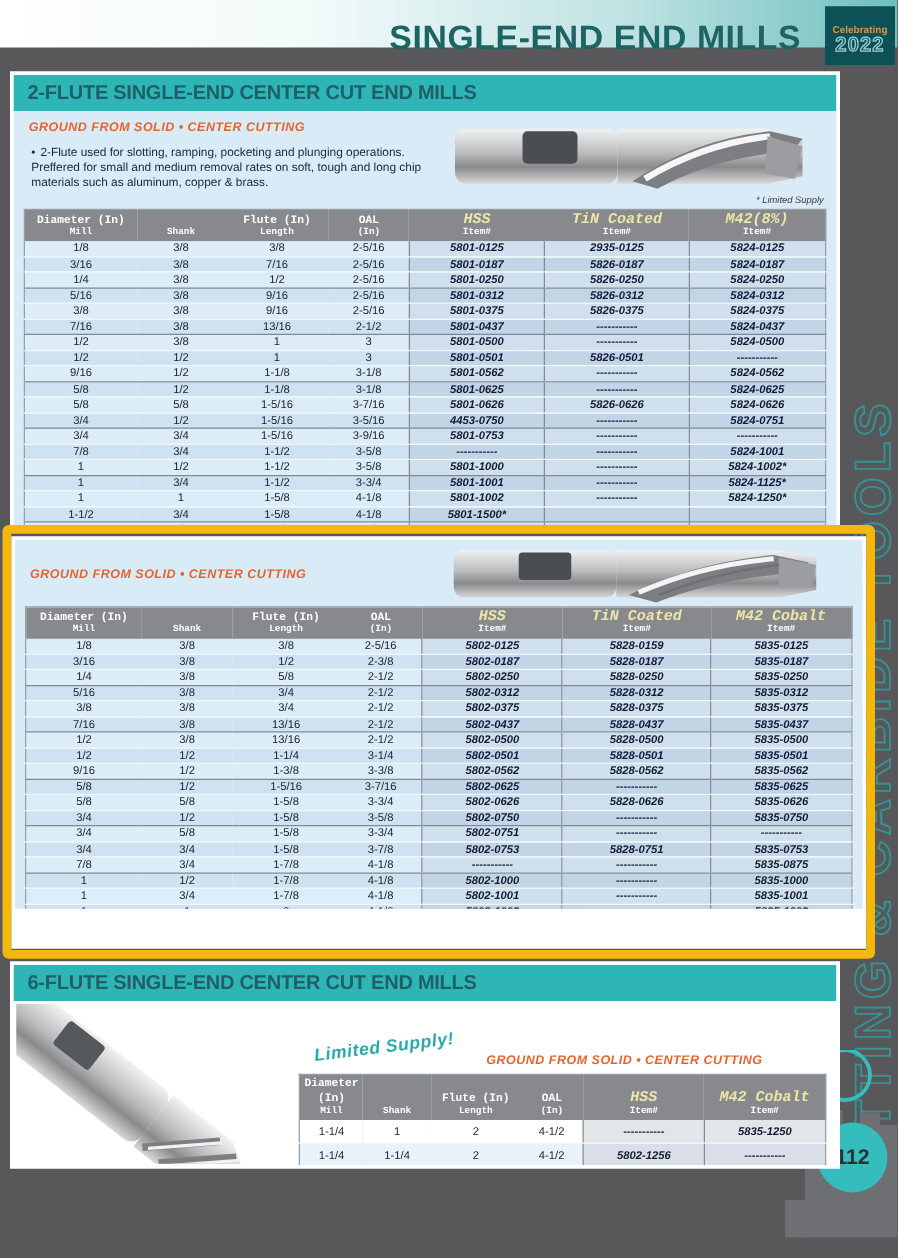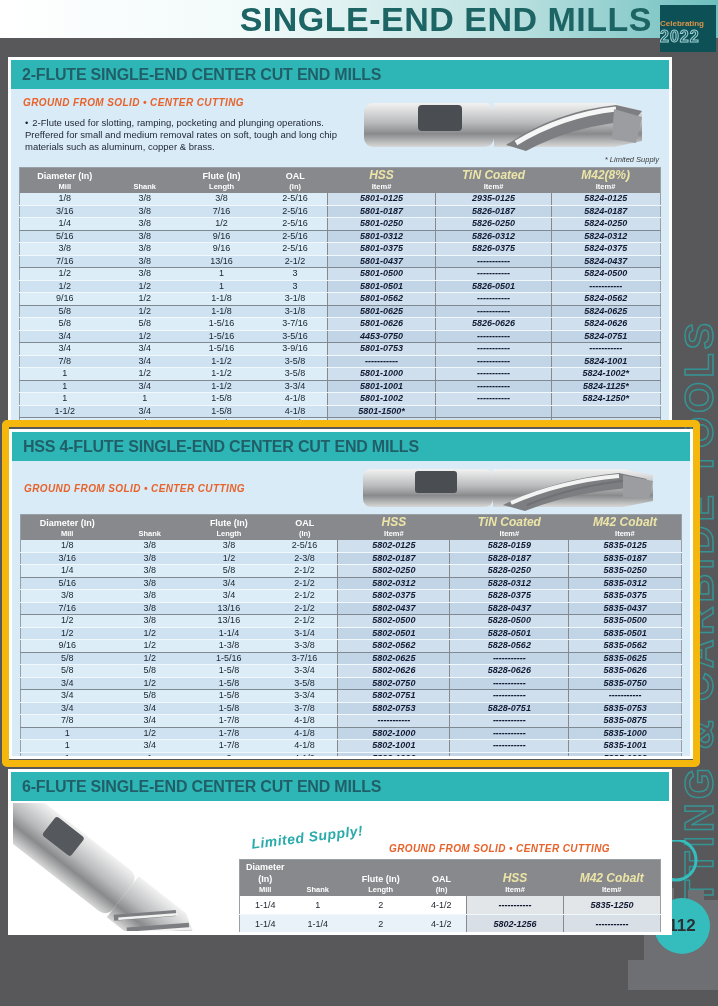--- a/index.html
+++ b/index.html
@@ -2,24 +2,24 @@
 <html><head>
 <meta charset="utf-8">
 <style>
   html,body{margin:0;padding:0;}
   body{width:718px;height:1006px;position:relative;background:#58585a;
        font-family:"Liberation Sans",sans-serif;overflow:hidden;}
 
   
   .top-band{position:absolute;left:0;top:0;width:718px;height:38px;z-index:2;
     background:linear-gradient(90deg,#ffffff 0%,#f2fafa 35%,#bfe2e2 70%,#6fbfbf 100%);}
-  .main-title{position:absolute;right:66px;top:0;line-height:38px;margin:0;
-    font-size:34px;font-weight:800;color:#1d6464;letter-spacing:.5px;}
+  .main-title{position:absolute;right:66px;top:0;line-height:38px;margin:11px;
+    font-size:27px;font-weight:800;color:#1d6464;letter-spacing:.5px;}
   .badge{position:absolute;right:2px;top:5px;width:56px;height:47px;background:#0d5156;
-    z-index:3;text-align:left;box-sizing:border-box;padding-top:14px;}
+    z-index:3;text-align:center;box-sizing:border-box;padding-top:14px;}
   .badge .cel{font-size:8px;font-weight:bold;color:#dd9448;display:block;line-height:9px;}
   .badge .yr{font-size:16px;font-weight:800;letter-spacing:1px;color:#0d5156;display:block;
     -webkit-text-stroke:1px #9ed0d4;line-height:17px;}
 
   
   .side-text{position:absolute;right:-4px;top:150px;height:820px;z-index:1;
     writing-mode:vertical-rl;transform:rotate(180deg);
     font-size:40px;font-weight:bold;letter-spacing:4px;color:transparent;
     -webkit-text-stroke:1.5px #2f9e9e;opacity:.85;white-space:nowrap;}
 
@@ -38,21 +38,21 @@
     transform:rotate(-7deg);letter-spacing:.5px;}
 
   
   .highlight{position:absolute;left:2px;top:420px;width:698px;height:347px;z-index:6;
     border:7px solid #f6b70c;border-radius:5px;box-sizing:border-box;pointer-events:none;}
 
   
   .twrap{position:absolute;}
   table.cat{width:100%;border-collapse:collapse;table-layout:fixed;
     border:1px solid #98a0a6;background:#dcedf8;}
-  table.cat th{background:#87898d;padding:1px 0 2px;vertical-align:bottom;}
+  table.cat th{background:#87898d;padding:1px 0 2px;vertical-align:bottom;font-family:Liberation Mono, monospace;}
   .hTop{font-size:9px;font-weight:bold;color:#ffffff;line-height:12px;}
   .hTop.item{font-size:12px;font-style:italic;color:#ece5a7;line-height:13px;}
   .hSub{font-size:7.5px;font-weight:bold;color:#ffffff;line-height:9px;}
   table.cat td{text-align:center;font-size:9px;color:#18222c;padding:0;
     white-space:nowrap;overflow:hidden;border-bottom:1px solid rgba(255,255,255,.6);}
   .rows-sm td{height:11.5px;line-height:11.5px;}
   .rows-lg td{height:18px;line-height:18px;font-size:9.5px;}
   table.cat td.item{font-weight:bold;font-style:italic;color:#121a33;
     border-left:1px solid #87898d;}
   tbody tr:nth-child(odd) td{background:#dcedf8;}
@@ -338,23 +338,20 @@
               <td class="item"></td>
               <td class="item"></td>
             </tr>
           </tbody>
         </table>
     </div>
   </div>
 </div>
 
 <div class="panel" style="left:9px;top:429px;width:684px;height:330px;">
-  <div class="sec-bar">
-    <h2 class="sec-title">HSS 4-FLUTE SINGLE-END CENTER CUT END MILLS</h2>
-  </div>
   <div class="sec-body">
     <div class="subtitle" style="left:12px;top:22px;">GROUND FROM SOLID • CENTER CUTTING</div>
     <svg class="mill-img" style="left:345px;top:2px;width:310px;height:50px;" viewBox="0 0 310 50">
       <rect x="6" y="6" width="130" height="38" rx="8" fill="url(#g1)"></rect>
       <rect x="58" y="8" width="42" height="22" rx="3" fill="#4a4d52"></rect>
       <path d="M136 6 h130 l30 6 v26 l-30 6 h-130 z" fill="url(#g1)"></path>
       <path d="M146 42 q52 -26 116 -32 l28 6 -6 8 q-66 4 -116 24 z" fill="#7c7e81"></path>
       <path d="M154 40 q50 -22 108 -27" stroke="#f4f4f4" stroke-width="4" fill="none"></path>
       <path d="M170 42 q50 -20 104 -25" stroke="#6f7174" stroke-width="2" fill="none"></path>
       <path d="M266 12 l30 6 -4 18 -26 -2 z" fill="#9b9da0"></path>

